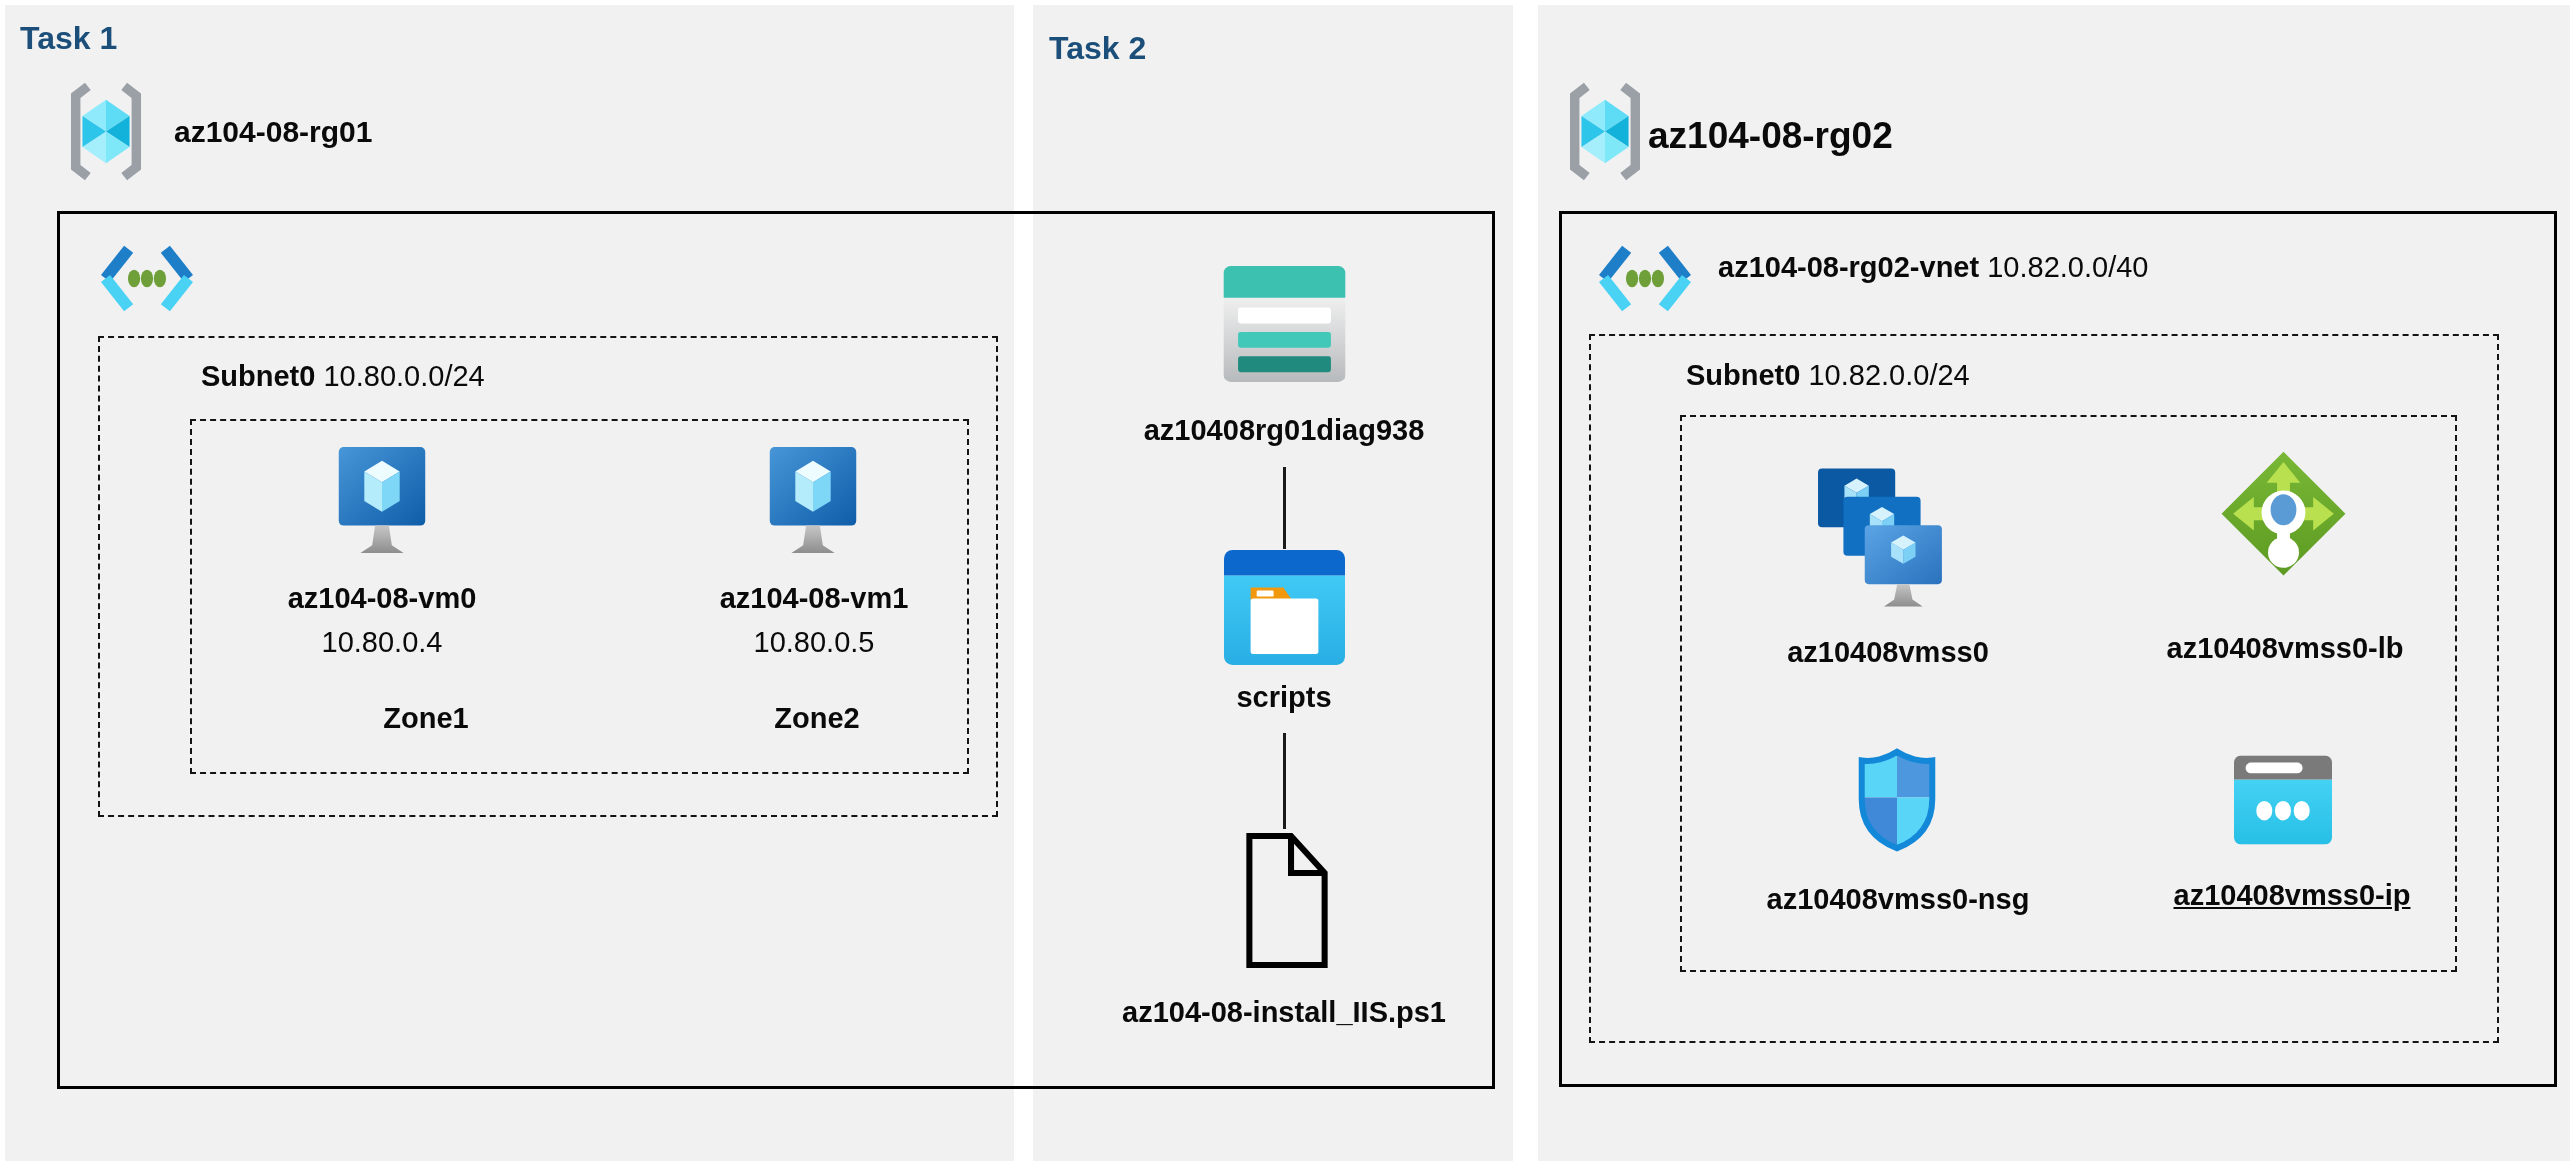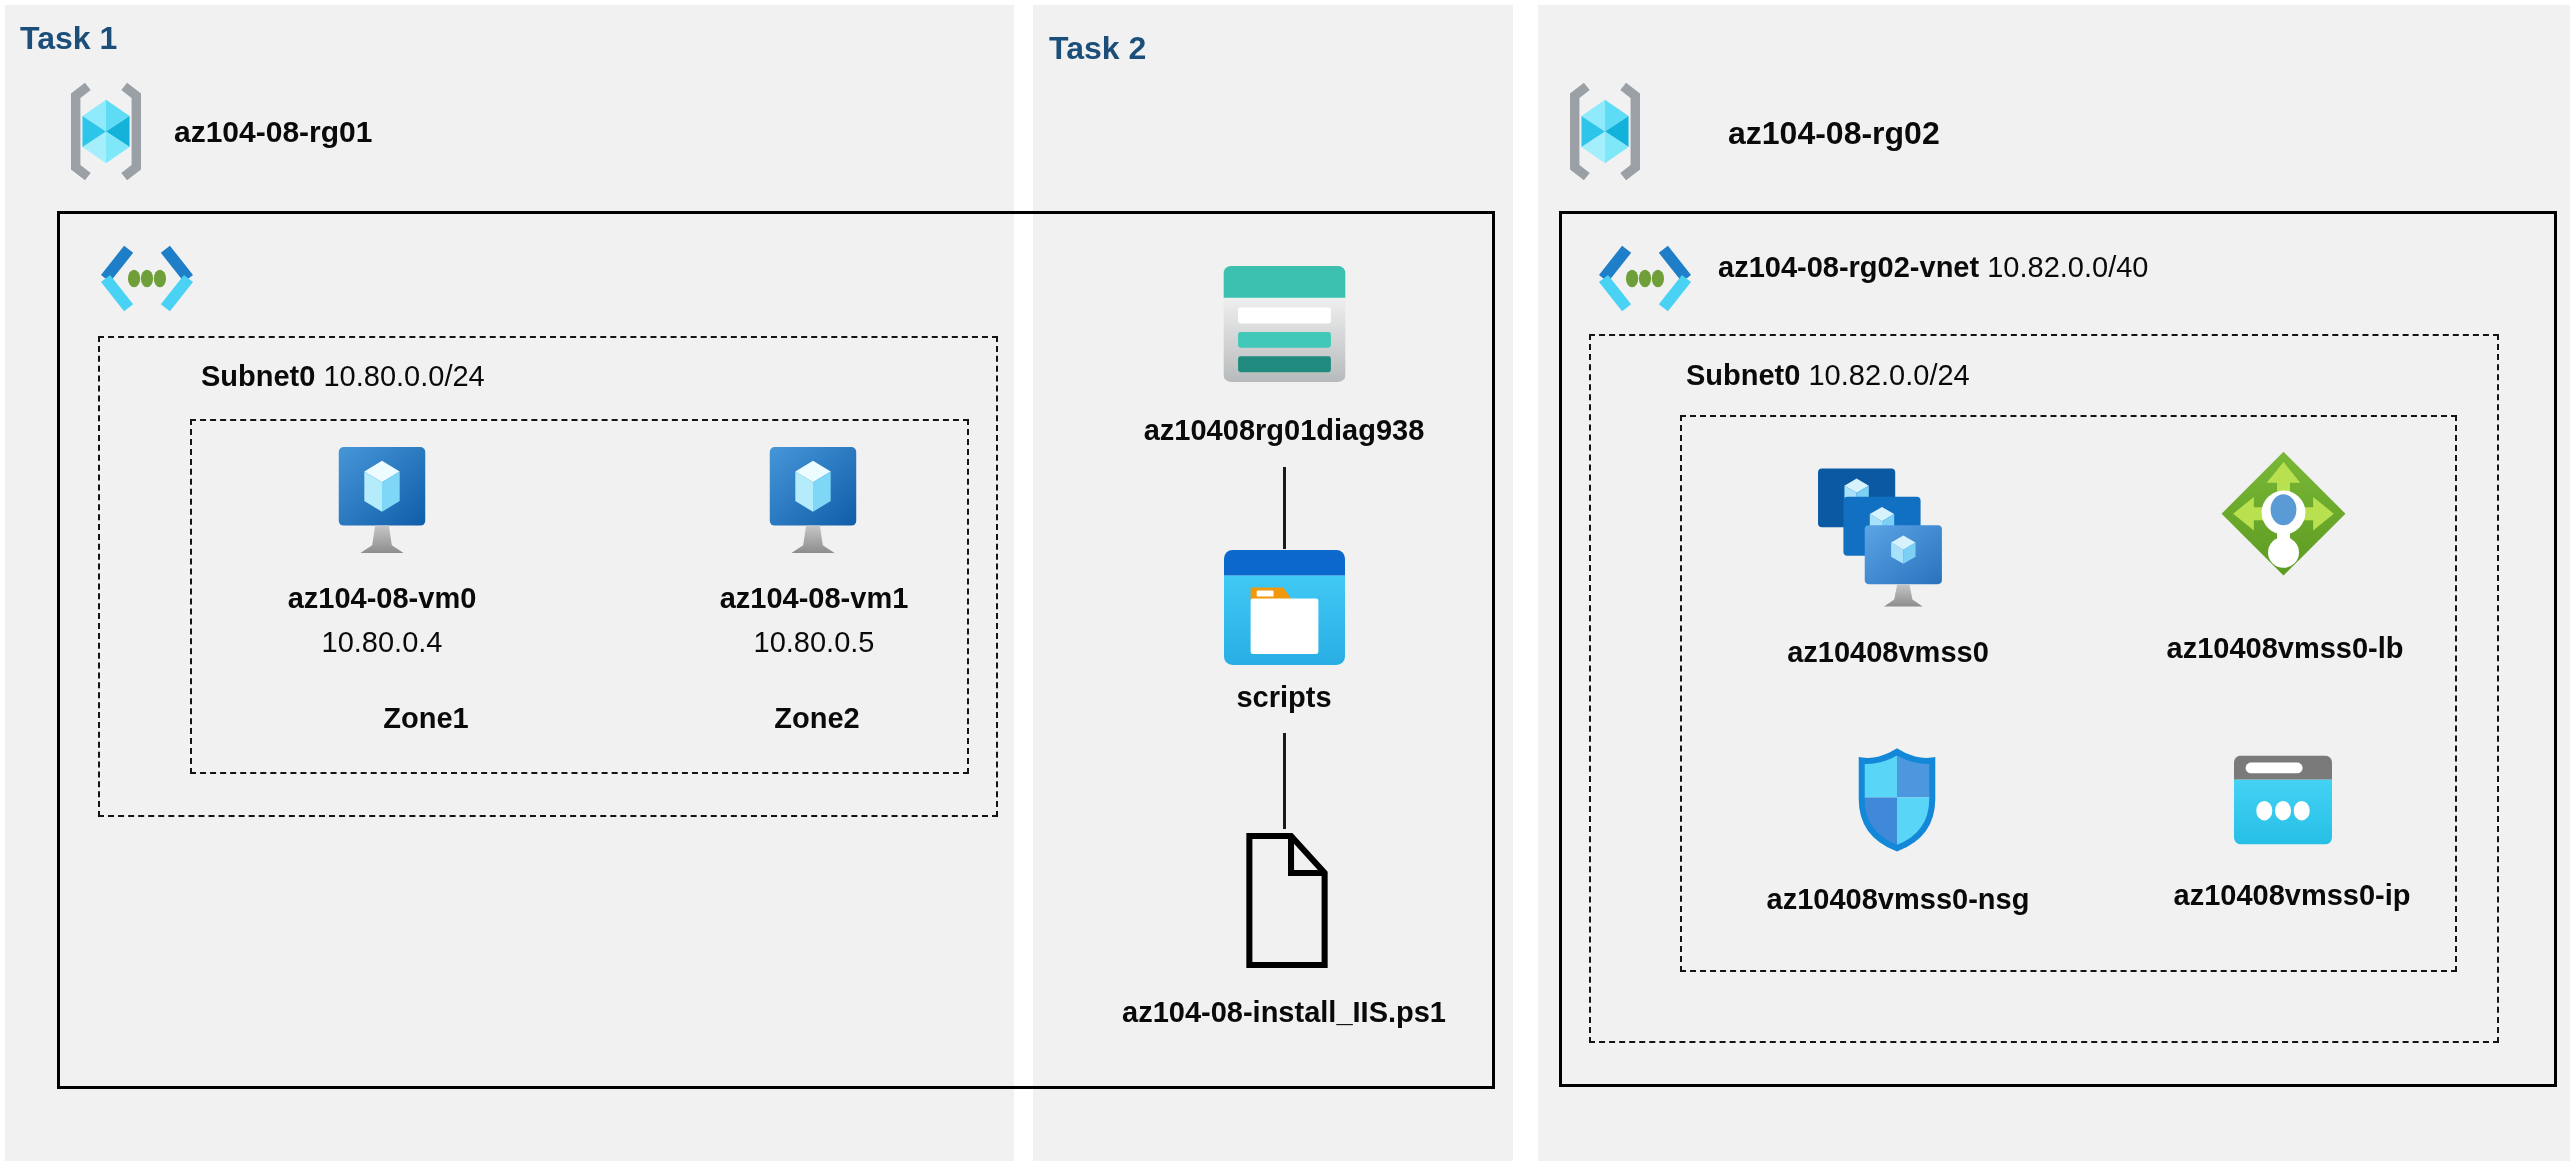--- a/index.html
+++ b/index.html
@@ -47,21 +47,21 @@
       <path d="M38 8 L20 22 L20 128 L38 142" fill="none" stroke="#9aa0a6" stroke-width="14"></path>
       <path d="M92 8 L110 22 L110 128 L92 142" fill="none" stroke="#9aa0a6" stroke-width="14"></path>
       <polygon points="30,52 65,28 65,75" fill="#8febfc"></polygon>
       <polygon points="65,28 100,52 65,75" fill="#5fdcf5"></polygon>
       <polygon points="100,52 100,98 65,75" fill="#12b2da"></polygon>
       <polygon points="100,98 65,122 65,75" fill="#7ee8f9"></polygon>
       <polygon points="65,122 30,98 65,75" fill="#a5eefb"></polygon>
       <polygon points="30,98 30,52 65,75" fill="#2ec5ea"></polygon>
     </svg>
   </div>
-  <div class="lbl" style="left:1728px;top:115px;font-size:32px;">az104-08-rg02</div>
+  <div class="lbl" style="left:1648px;top:115px;font-size:37px;">az104-08-rg02</div>
 
   <div class="solid-box" style="left:57px;top:211px;width:1438px;height:878px;"></div>
   <div class="solid-box" style="left:1559px;top:211px;width:998px;height:876px;"></div>
 
   <div class="abs" style="left:96px;top:240px;">
     <svg width="102" height="77" viewBox="0 0 150 110">
       <path d="M48 12 L14 55" stroke="#1e7ec8" stroke-width="17" fill="none"></path>
       <path d="M14 55 L48 98" stroke="#49d2f4" stroke-width="17" fill="none"></path>
       <path d="M102 12 L136 55" stroke="#1e7ec8" stroke-width="17" fill="none"></path>
       <path d="M136 55 L102 98" stroke="#49d2f4" stroke-width="17" fill="none"></path>
@@ -274,16 +274,16 @@
       <g clip-path="url(#ipclip)">
         <rect x="0" y="27" width="110" height="73" fill="url(#ipbody)"></rect>
         <rect x="0" y="0" width="110" height="27" fill="#7a7a7a"></rect>
         <rect x="13" y="8" width="64" height="12" rx="6" fill="#ffffff"></rect>
         <ellipse cx="34" cy="62" rx="9" ry="11" fill="#ffffff"></ellipse>
         <ellipse cx="55" cy="62" rx="9" ry="11" fill="#ffffff"></ellipse>
         <ellipse cx="76" cy="62" rx="9" ry="11" fill="#ffffff"></ellipse>
       </g>
     </svg>
   </div>
-  <div class="lbl cx" style="left:2292px;top:879px;">az10408vmss0-ip</div>
+  <div class="lbl cx" style="left:2292px;top:879px;text-decoration:underline;">az10408vmss0-ip</div>
 
 </div>
 
 
 </body></html>

